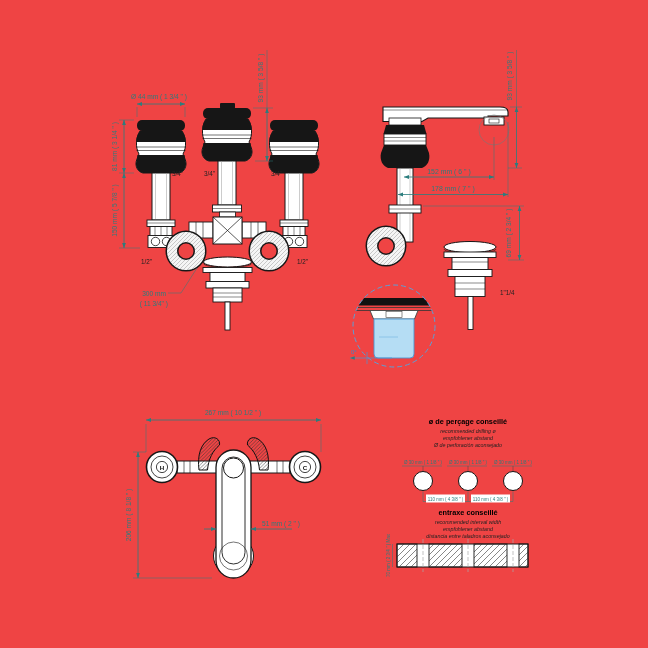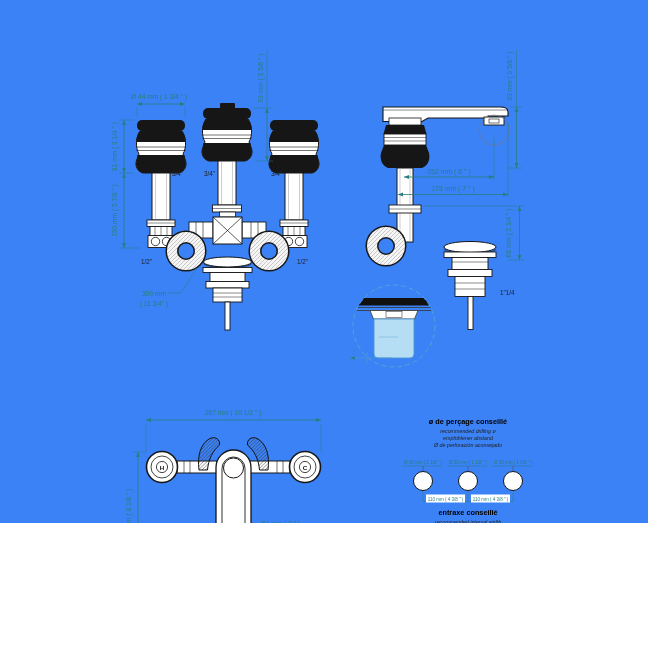--- a/index.html
+++ b/index.html
@@ -1,16 +1,16 @@
 <!DOCTYPE html>
 <html><head>
 <meta charset="utf-8">
 <style>
   html,body{margin:0;padding:0;background:#fff;}
-  #canvas{position:relative;width:648px;height:523px;background:#3b82f6;overflow:hidden;
+  #canvas{position:relative;width:648px;height:648px;background:#ef4444;overflow:hidden;
           font-family:"Liberation Sans",sans-serif;}
   svg{position:absolute;left:0;top:0;}
   text{font-family:"Liberation Sans",sans-serif;}
   .dim{fill:#2b7d7d;font-size:6.6px;}
   .dimb{fill:#2b7d7d;font-size:6.9px;}
   .thread{fill:#222;font-size:6.3px;}
   .title{fill:#000;font-size:7.3px;font-weight:bold;}
   .sub{fill:#222;font-size:5.3px;font-style:italic;}
   .tiny{fill:#2b7d7d;font-size:4.5px;}
   .blue{fill:#3c87c8;font-size:6px;}

